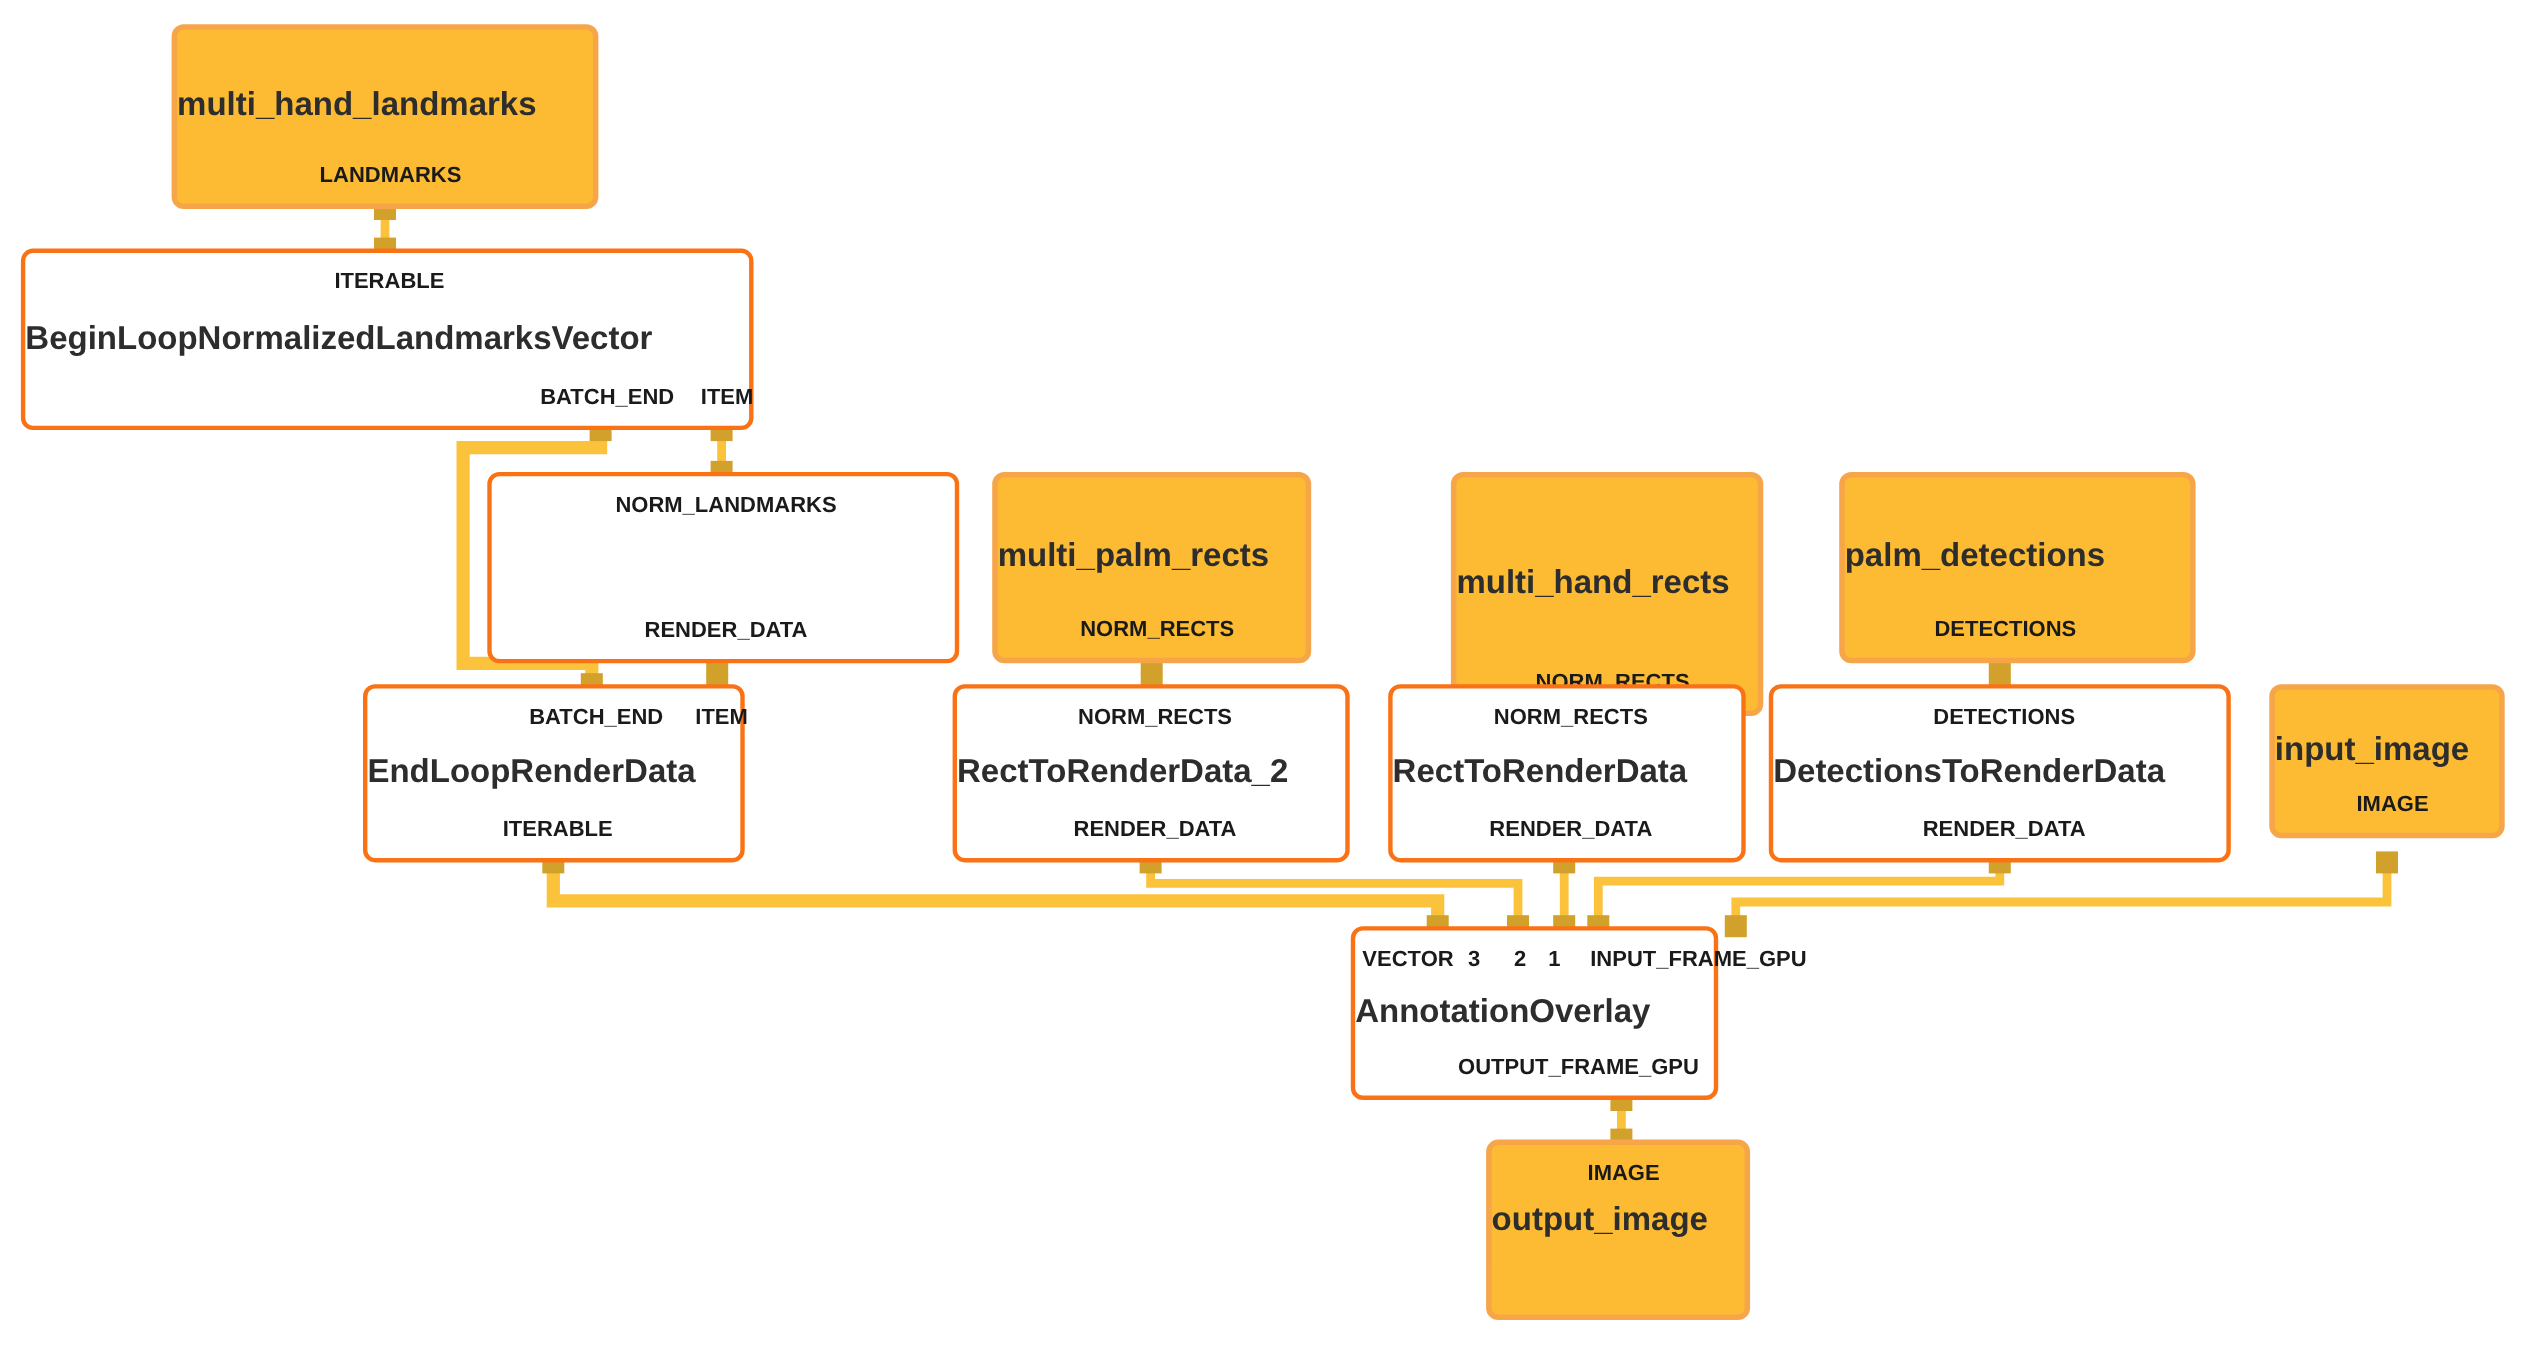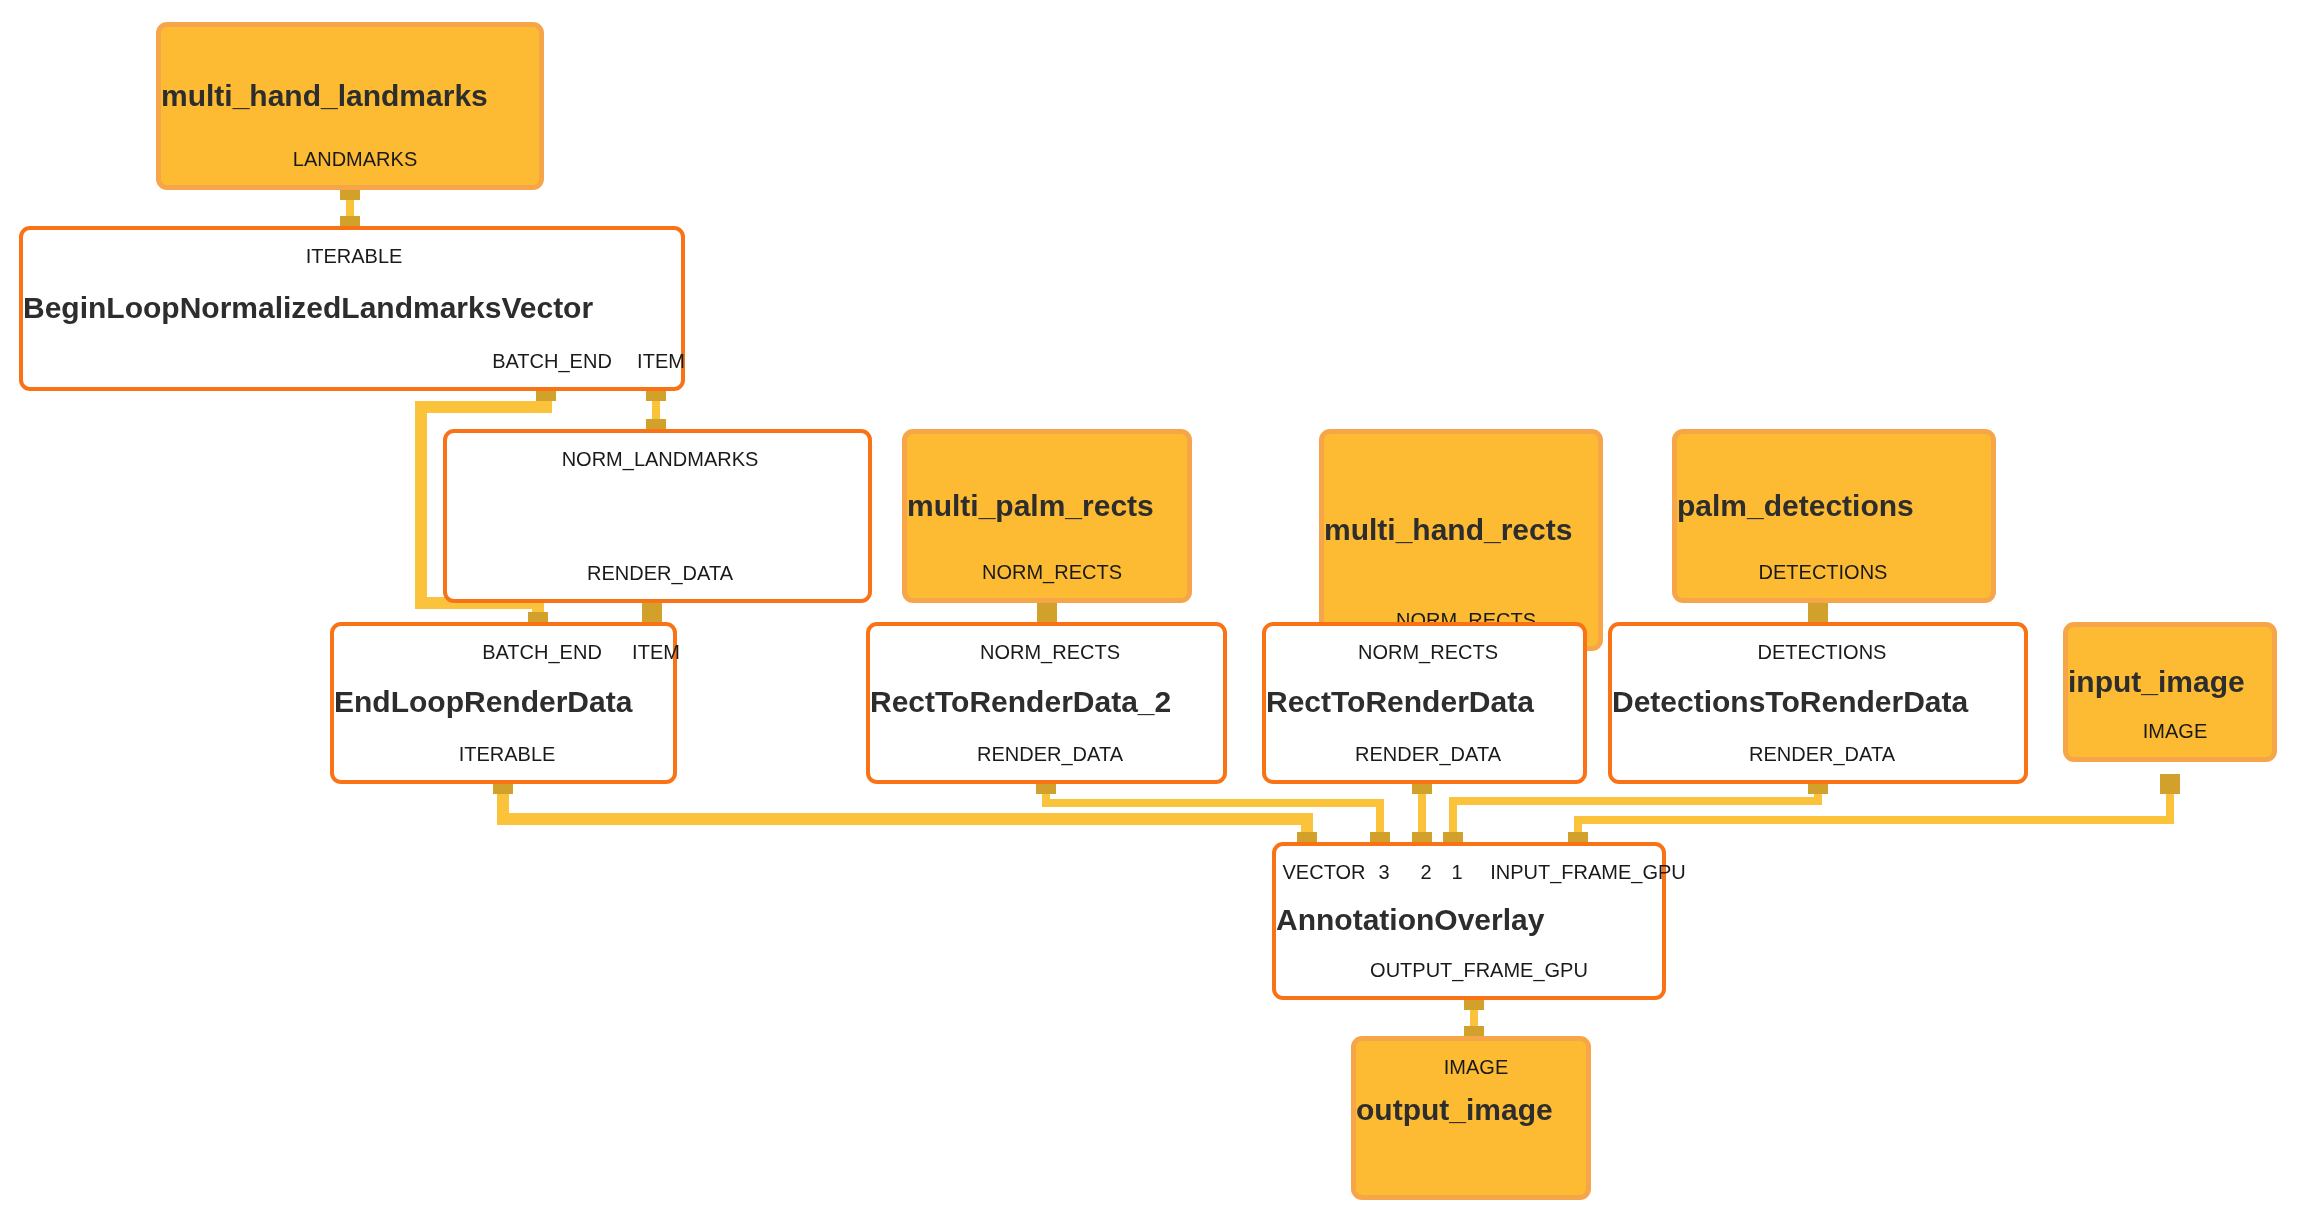--- a/index.html
+++ b/index.html
@@ -34,20 +34,21 @@
     color:#2D2D2D;
     white-space:nowrap;
   }
   .plabel{
     position:absolute;
     transform:translateX(-50%);
     font-size:20px;
     color:#1A1A1A;
     white-space:nowrap;
     line-height:20px;
+    font-weight:bold;
   }
   .plabel.top{top:16px;}
   .plabel.bottom{bottom:16px;}   
   svg#wires{
     position:absolute;
     left:0;top:0;
     pointer-events:none;
   }
   .wire{
     fill:none;
@@ -164,21 +165,21 @@
     <span class="plabel top" style="left:210px">DETECTIONS</span>
     <div class="title">DetectionsToRenderData</div>
     <span class="plabel bottom" style="left:210px">RENDER_DATA</span>
   </div>
 
   <div class="node stream" style="left:2063px;top:622px;width:214px;height:140px">
     <div class="title" style="transform:translateY(-80%)">input_image</div>
     <span class="plabel bottom" style="left:107px">IMAGE</span>
   </div>
 
-  <div class="node calc" style="left:1272px;top:842px;width:394px;height:158px">
+  <div class="node calc" style="left:1228px;top:842px;width:334px;height:158px">
     <span class="plabel top" style="left:48px">VECTOR</span>
     <span class="plabel top" style="left:108px">3</span>
     <span class="plabel top" style="left:150px">2</span>
     <span class="plabel top" style="left:181px">1</span>
     <span class="plabel top" style="left:312px">INPUT_FRAME_GPU</span>
     <div class="title">AnnotationOverlay</div>
     <span class="plabel bottom" style="left:203px">OUTPUT_FRAME_GPU</span>
   </div>
 
   <div class="node stream" style="left:1351px;top:1036px;width:240px;height:164px">

